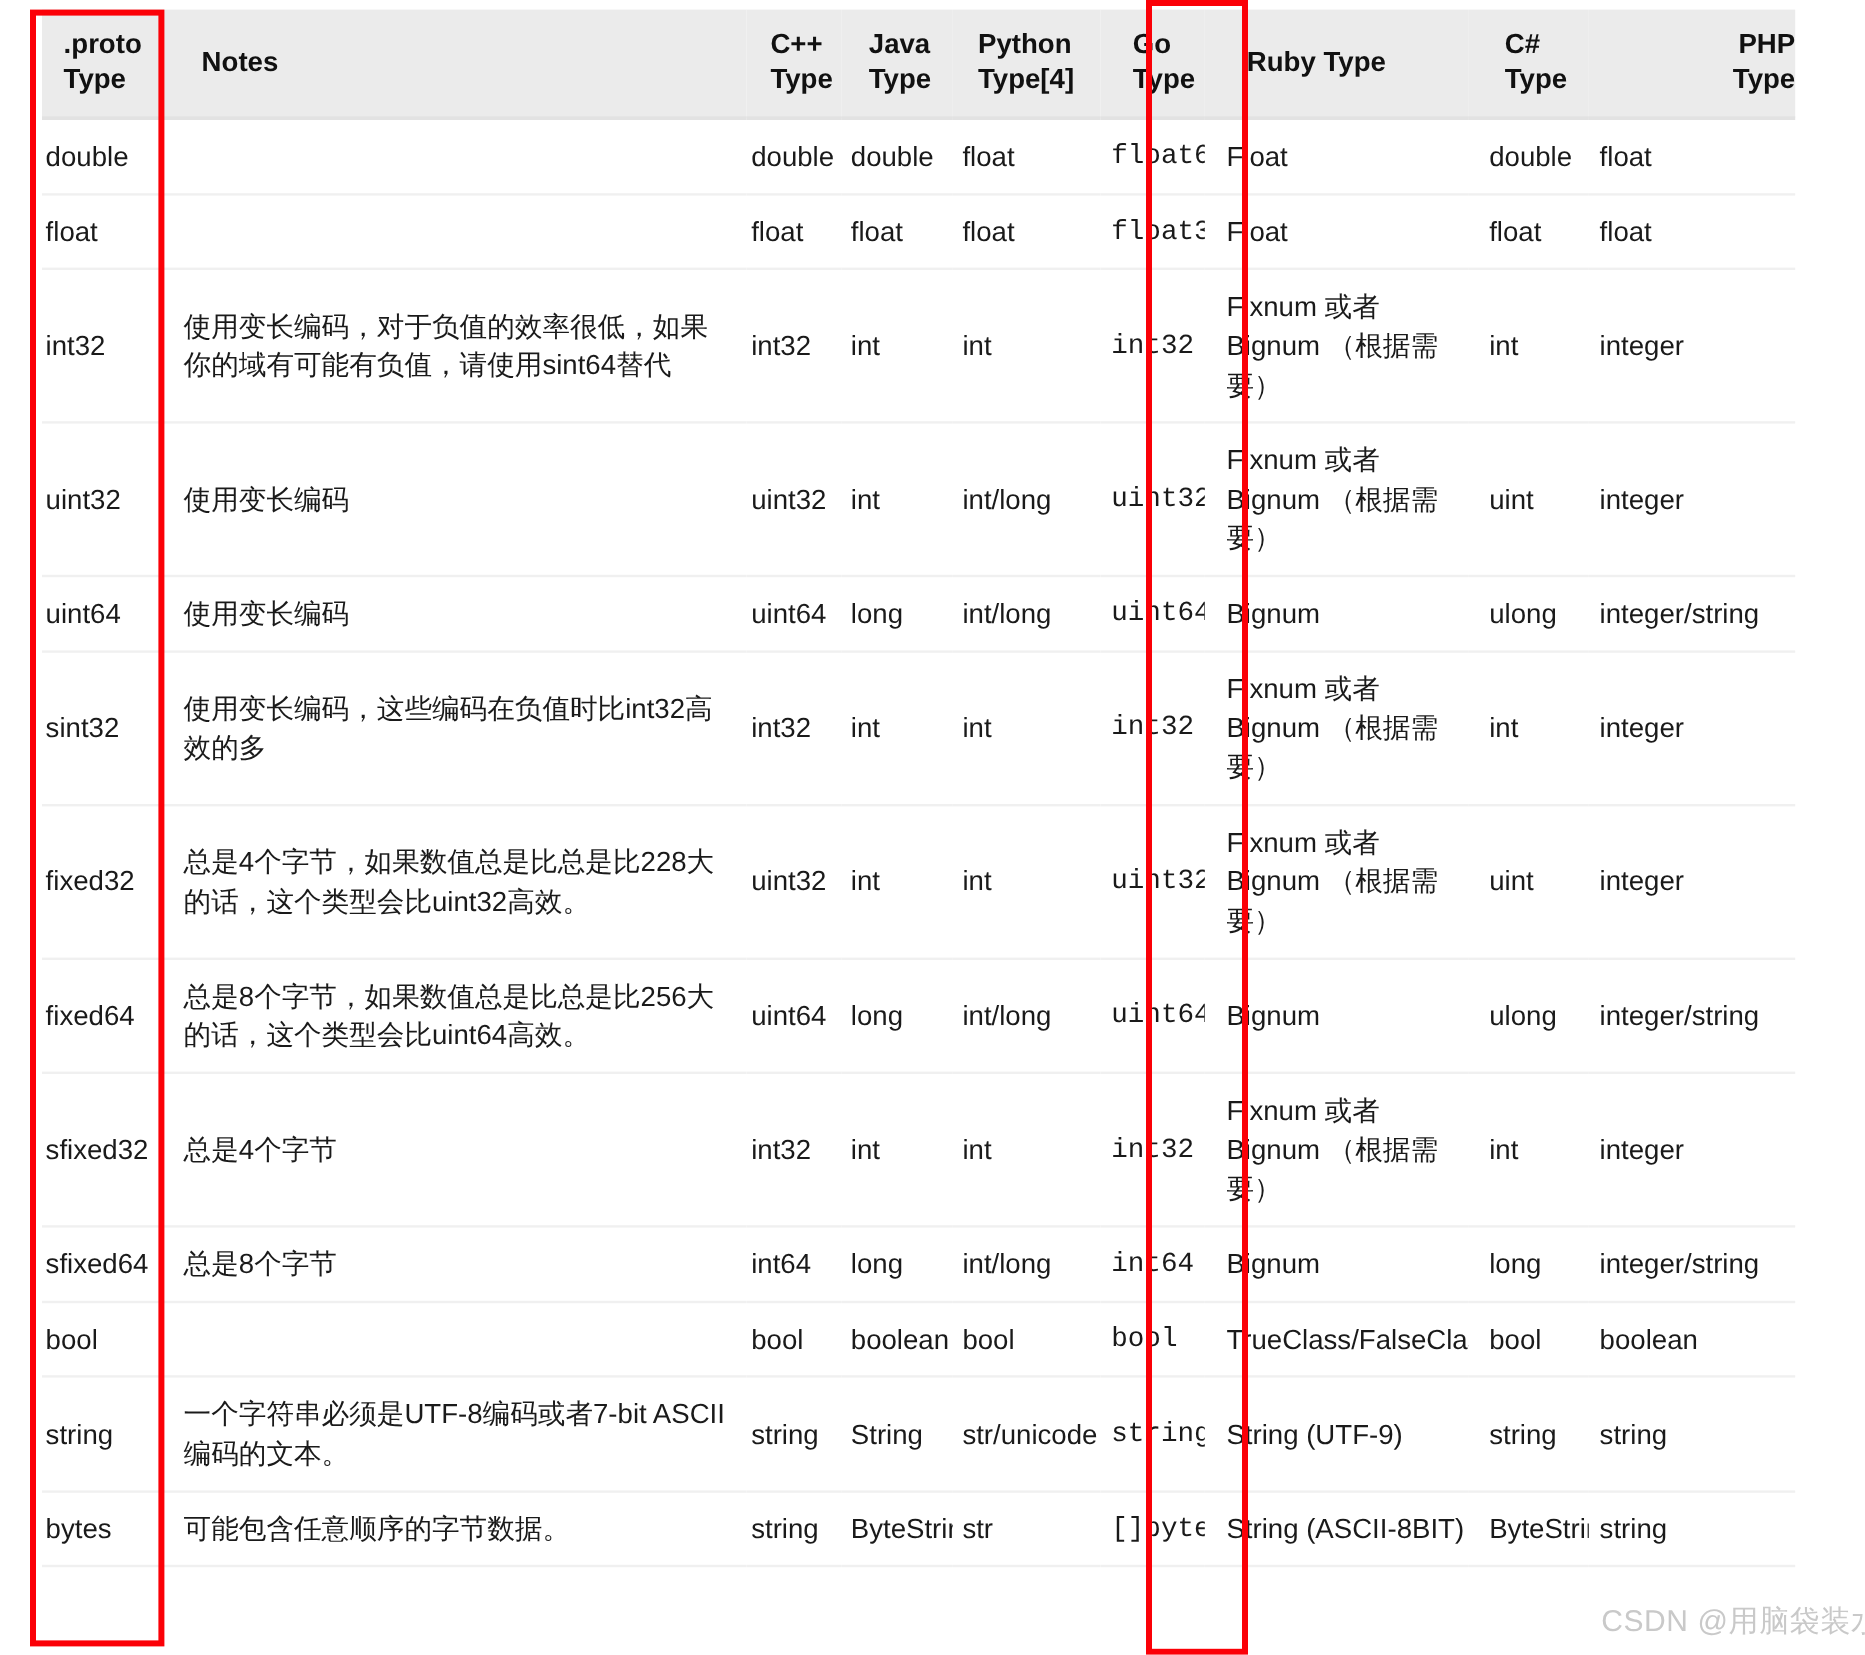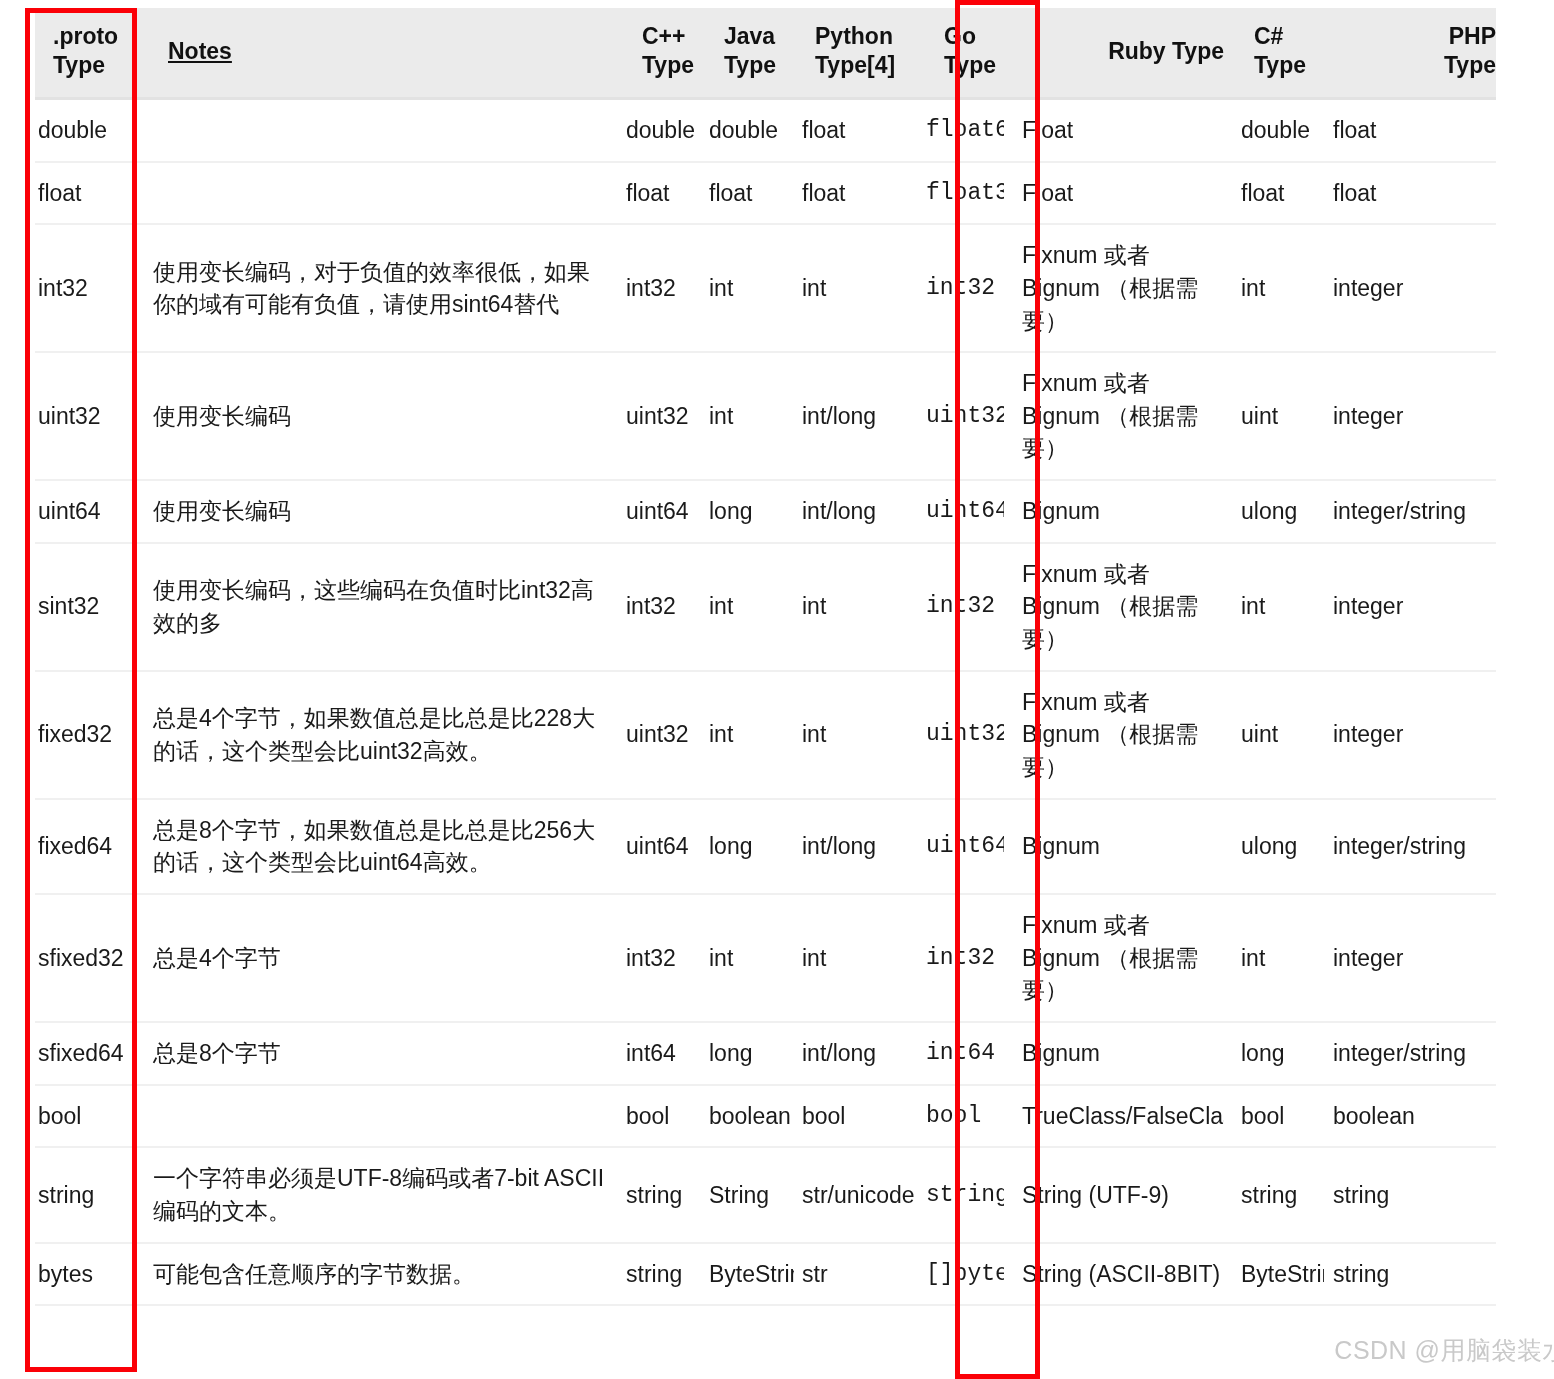--- a/index.html
+++ b/index.html
@@ -52,26 +52,26 @@
     font-weight: bold;
     line-height: 1.28;
     color: #111;
     text-align: left;
     padding: 14px 0 16px 0;
     vertical-align: middle;
     border-bottom: 3px solid #e2e2e2;
     white-space: pre-line;
   }
   #proto-table thead th.th-proto   { padding-left: 18px; }
-  #proto-table thead th.th-notes   { padding-left: 28px; text-decoration: underline; }
+  #proto-table thead th.th-notes   { padding-left: 28px; }
   #proto-table thead th.th-cpp     { padding-left: 20px; }
   #proto-table thead th.th-java    { padding-left: 23px; }
   #proto-table thead th.th-python  { padding-left: 21px; }
   #proto-table thead th.th-go      { padding-left: 27px; }
-  #proto-table thead th.th-ruby    { padding-left: 35px; text-align: right; }
+  #proto-table thead th.th-ruby    { padding-left: 35px; }
   #proto-table thead th.th-csharp  { padding-left: 30px; }
   #proto-table thead th.th-php     { padding-left: 22px; text-align: right; }
 
   #proto-table tbody td {
     font-size: 23px;
     line-height: 1.42;
     color: #1a1a1a;
     vertical-align: middle;
     border-bottom: 2px solid #f0f0f0;
     padding: 14px 0 14px 0;

